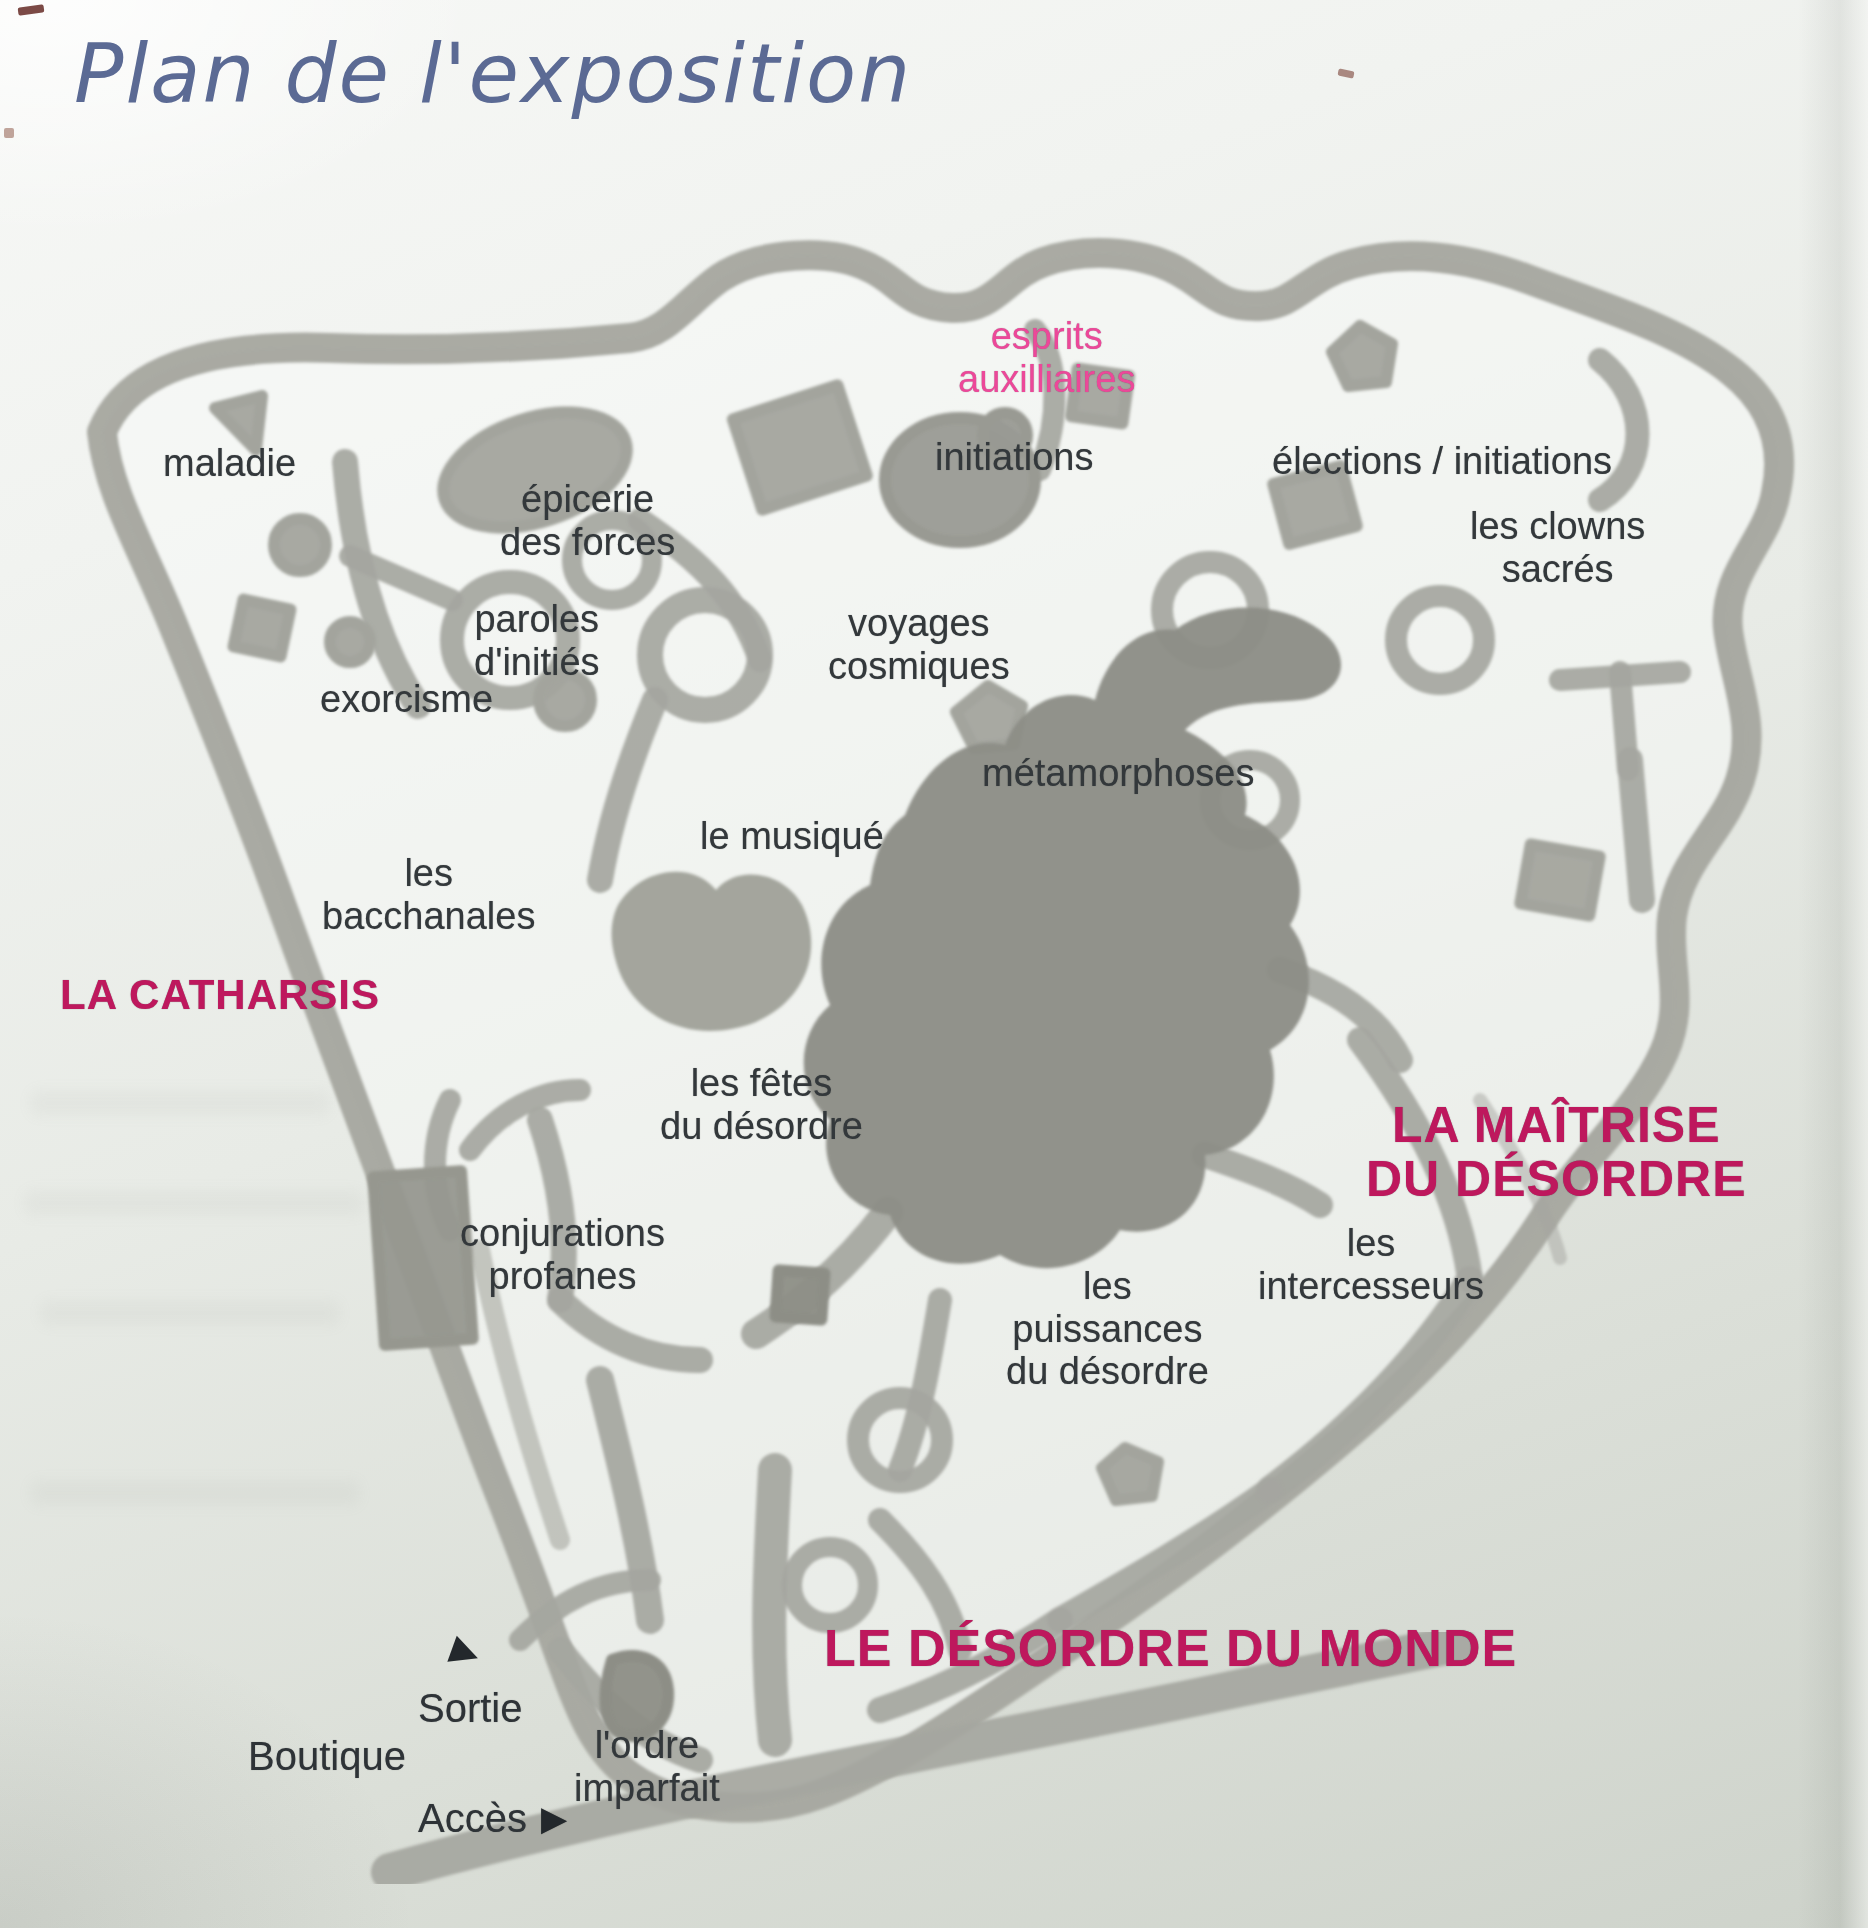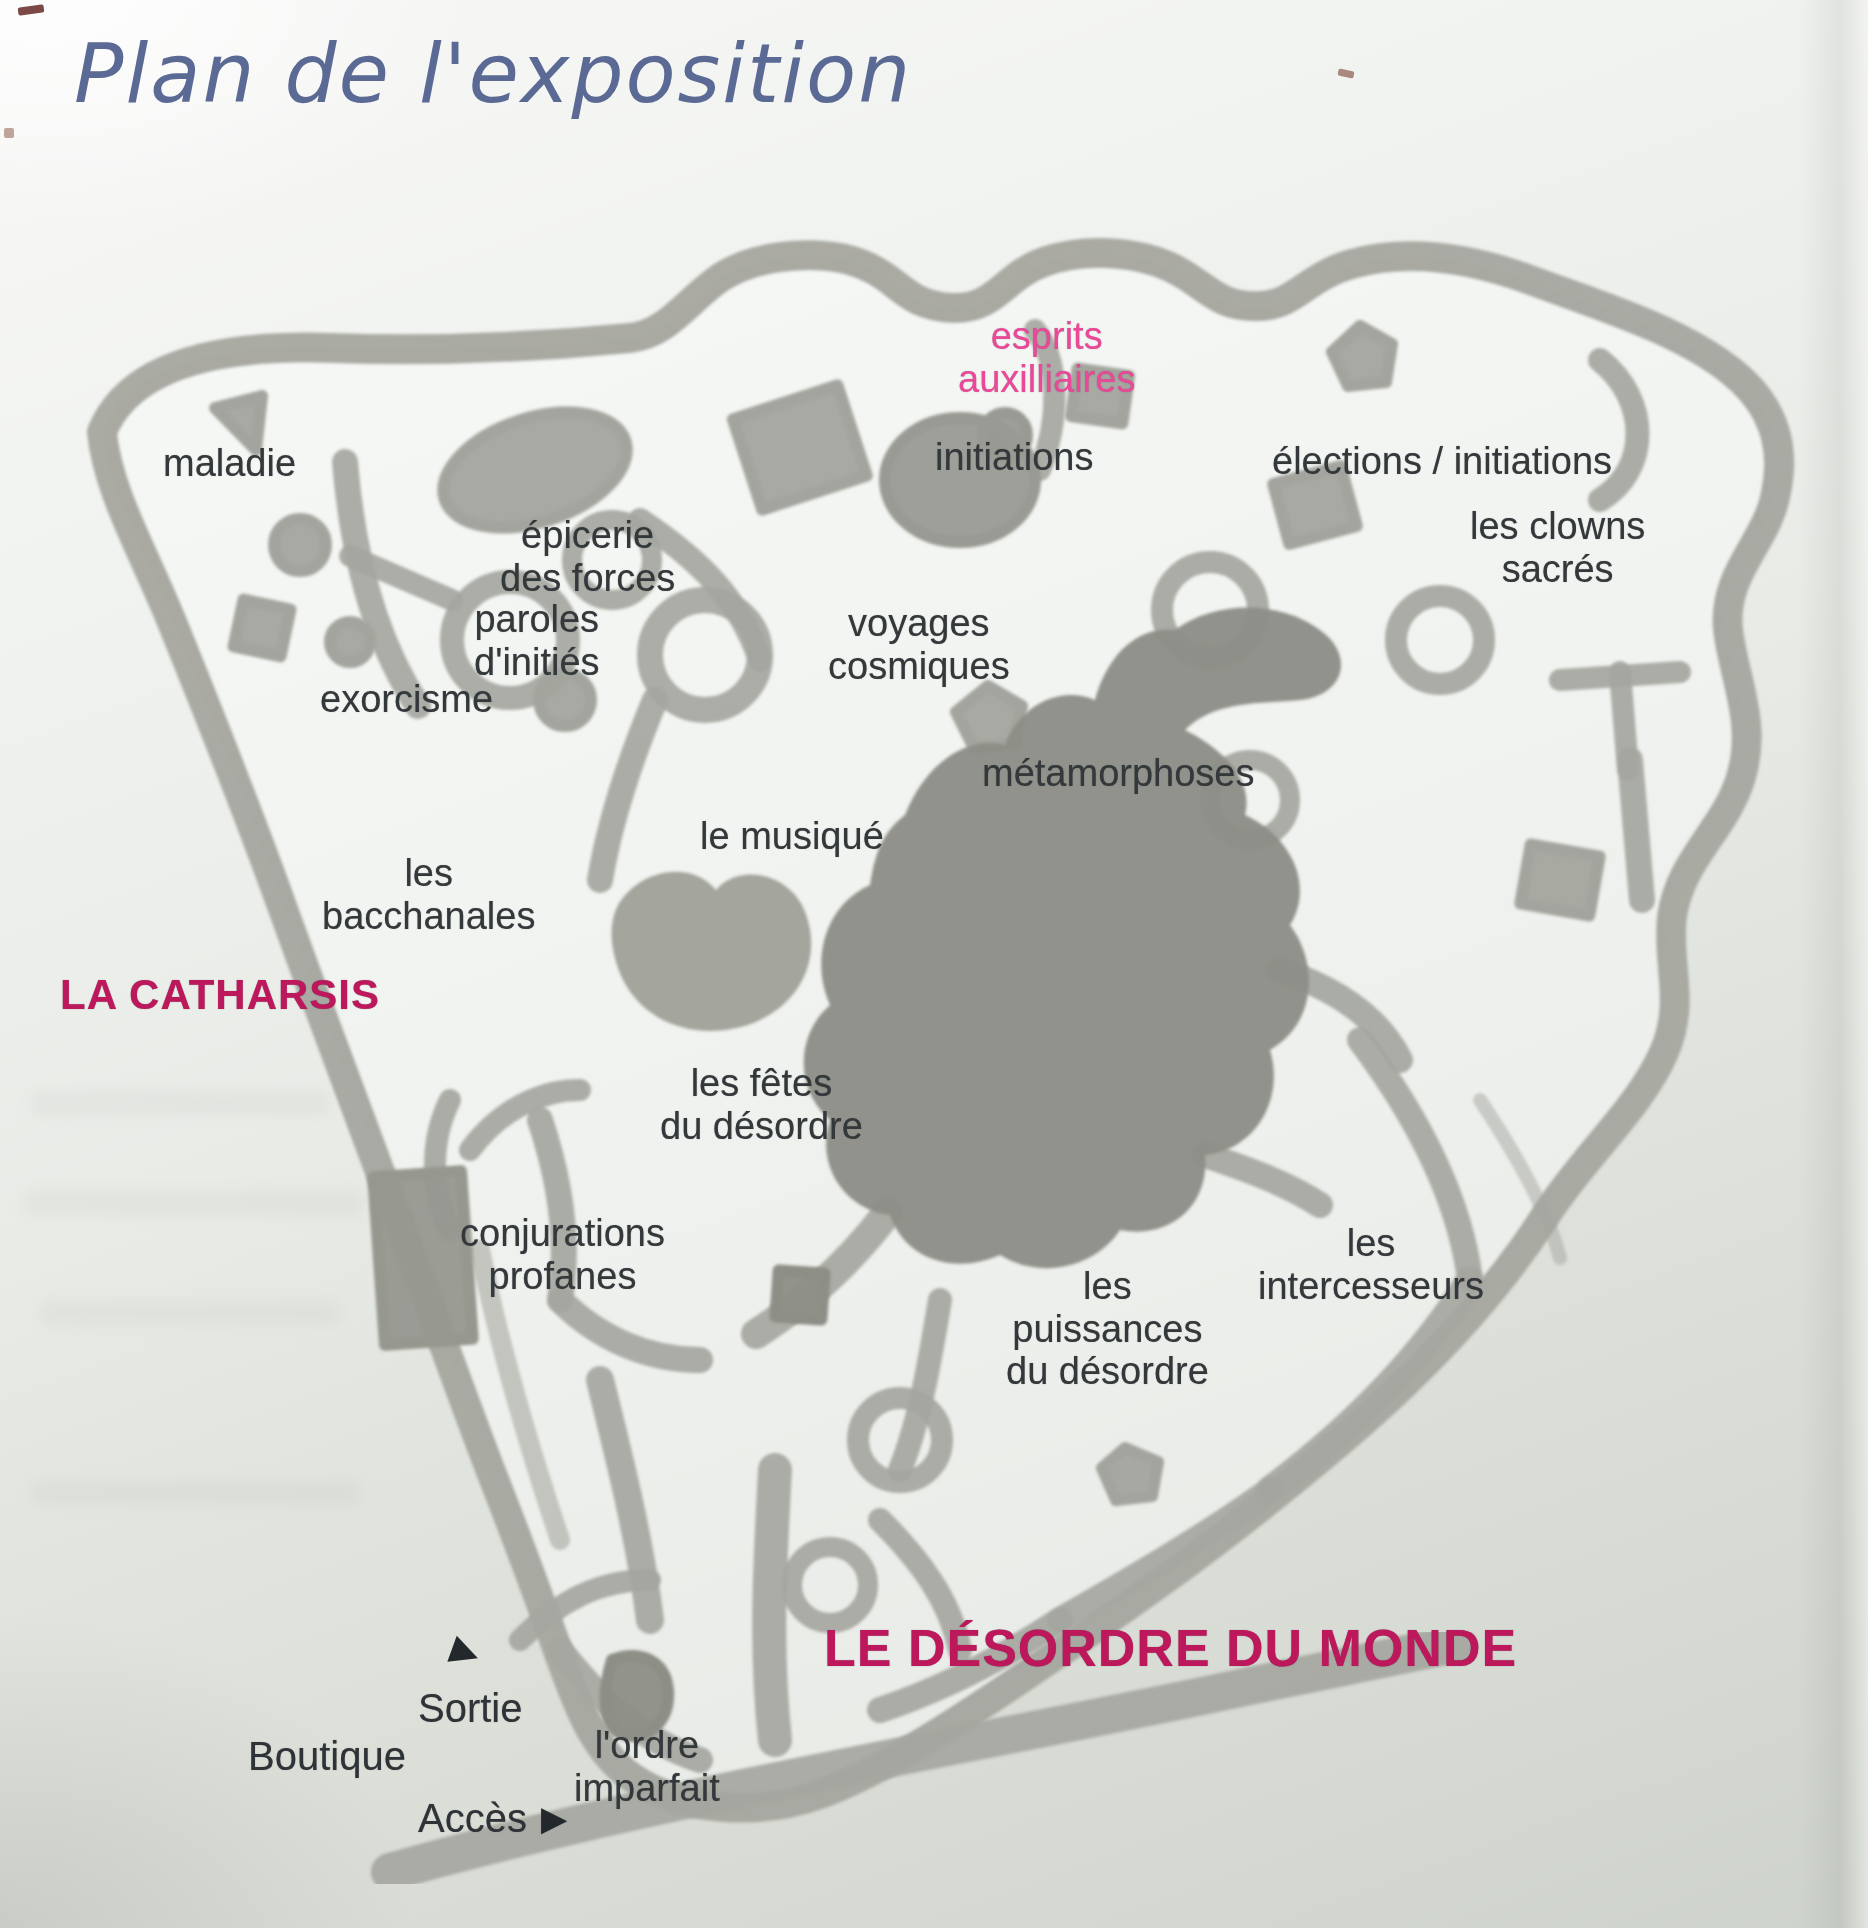--- a/index.html
+++ b/index.html
@@ -168,21 +168,21 @@
     </g>
 
     <g filter="url(#soft)">
       <path d="M 390 1872 C 640 1800, 1000 1740, 1240 1688 C 1320 1672, 1400 1656, 1456 1644" fill="none" stroke="#a5a69f" stroke-opacity="0.92" stroke-width="38" stroke-linecap="round"></path>
     </g>
   </svg>
 
   <div class="page-title">Plan de l'exposition</div>
 
   <div class="lbl" style="left:163px;top:442px;">maladie</div>
-  <div class="lbl" style="left:500px;top:478px;margin-top:36px;">épicerie
+  <div class="lbl" style="left:500px;top:478px;">épicerie
 des forces</div>
   <div class="lbl" style="left:474px;top:598px;">paroles
 d'initiés</div>
   <div class="lbl" style="left:320px;top:678px;">exorcisme</div>
   <div class="lbl gray" style="left:958px;top:315px;">esprits
 auxilliaires</div>
   <div class="lbl" style="left:935px;top:436px;">initiations</div>
   <div class="lbl" style="left:1272px;top:440px;">élections / initiations</div>
   <div class="lbl" style="left:1470px;top:505px;">les clowns
 sacrés</div>
@@ -198,20 +198,22 @@
 profanes</div>
   <div class="lbl" style="left:1258px;top:1222px;">les
 intercesseurs</div>
   <div class="lbl" style="left:1006px;top:1265px;">les
 puissances
 du désordre</div>
   <div class="lbl" style="left:574px;top:1724px;">l'ordre
 imparfait</div>
 
   <div class="sec catharsis">LA CATHARSIS</div>
+  <div class="sec maitrise">LA MAÎTRISE
+DU DÉSORDRE</div>
   <div class="sec monde">LE DÉSORDRE DU MONDE</div>
 
   <div class="sortie-arrow">▶</div>
   <div class="way" style="left:418px;top:1686px;">Sortie</div>
   <div class="way" style="left:248px;top:1734px;">Boutique</div>
   <div class="way" style="left:418px;top:1796px;">
     <span>Accès</span><span class="arrow-glyph acces-arrow">▶</span>
   </div>
 
 </div>

